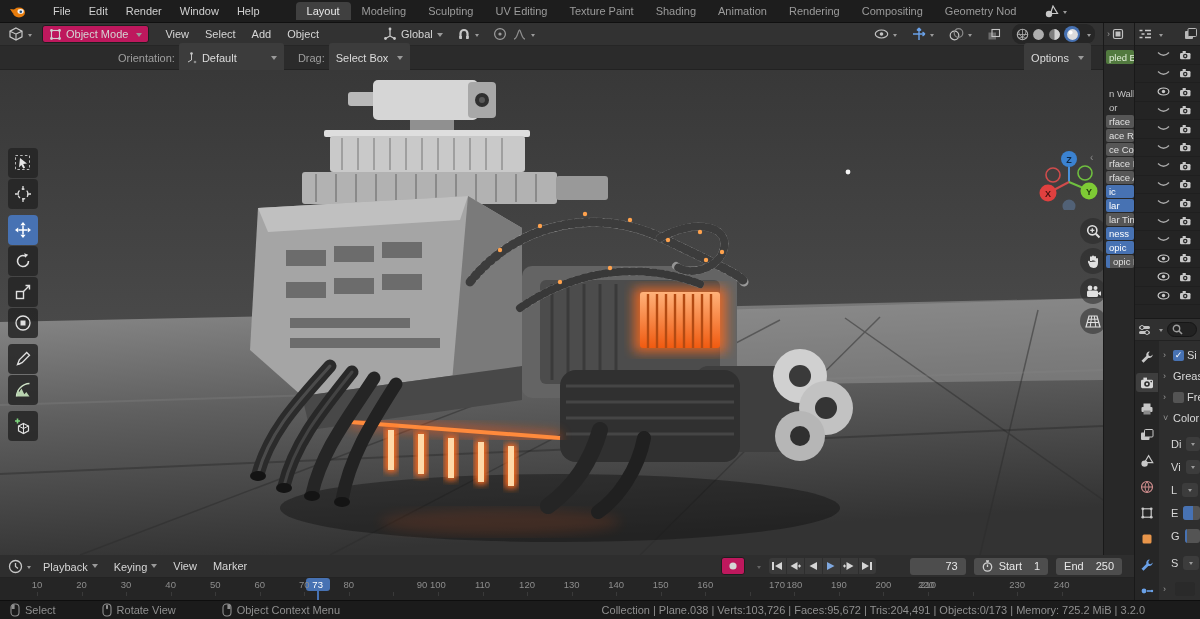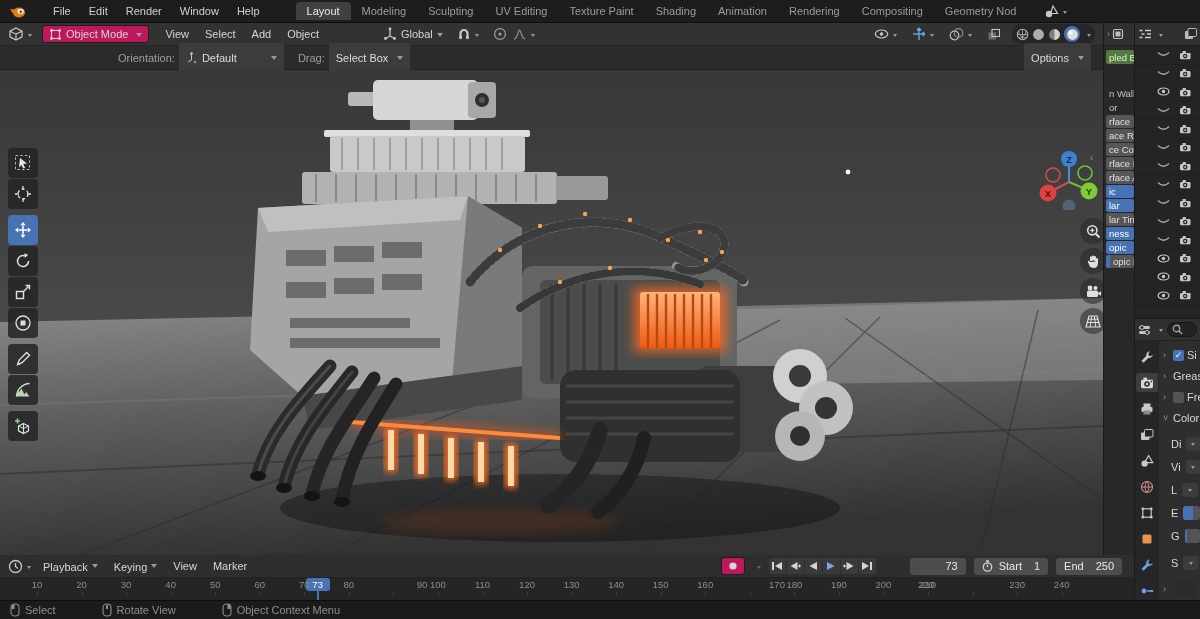--- a/index.html
+++ b/index.html
@@ -1125,13 +1125,14 @@
       <span class="hint">
      <span>
           <svg width="10" height="14" viewBox="0 0 10 14">
             <rect x="1" y="1" width="8" height="12" rx="3.5" fill="none" stroke="#8f8f8f" stroke-width="1.1"></rect>
             <path d="M8.4 2.8A3 3 0 0 0 5.4 1.4V6h3z" fill="#8f8f8f"></path>
           </svg>
         </span>
      <span>Object Context Menu</span>
       </span>
     </div>
+  <span id="status-stats">Collection | Plane.038 | Verts:103,726 | Faces:95,672 | Tris:204,491 | Objects:0/173 | Memory: 725.2 MiB | 3.2.0</span>
 </div>
 
 </body></html>

